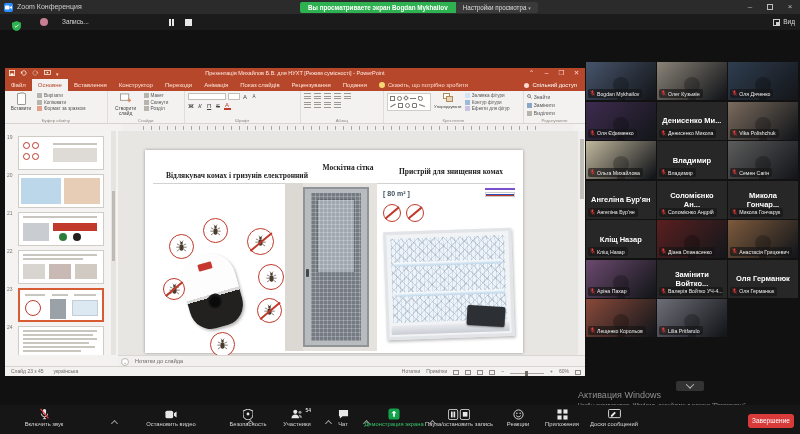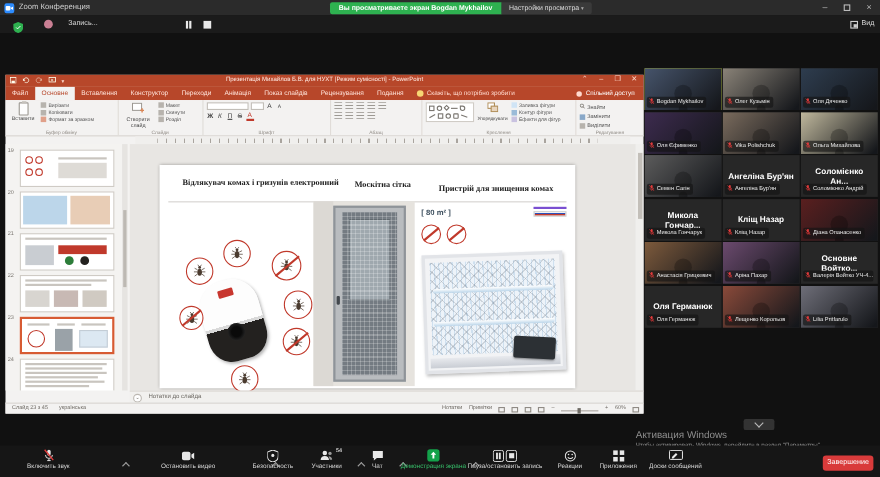--- a/index.html
+++ b/index.html
@@ -473,21 +473,21 @@
             <span class="tline" style="left:4px;top:23px;width:58px;"></span>
           </div>
         </div>
       </div>
     <div class="thumb-scroll">
         <i></i>
       </div>
 
     <div class="canvas">
       <div class="slide">
-        <div class="stitle" style="left:10px;top:12px;width:164px;">Відлякувач комах і гризунів електронний</div>
+        <div class="stitle" style="left:10px;top:22px;width:164px;">Відлякувач комах і гризунів електронний</div>
         <div class="stitle" style="left:150px;top:14px;width:106px;">Москітна сітка</div>
         <div class="stitle" style="left:238px;top:18px;width:136px;">Пристрій для знищення комах</div>
         <div class="sdivider"></div>
 
         <div class="abs" id="col1" style="left:10px;top:38px;width:132px;height:160px;">
           <div class="repeller" style="left:30px;top:66px;">
               <span class="lbl"></span>
               <span class="spk"></span>
             </div>
         <span class="nocircle" style="left: 14px; top: 46px; width: 25px; height: 25px;">
@@ -641,20 +641,31 @@
         <div class="plabel">
           <span><svg width="5" height="6" viewBox="0 0 12 14">
               <rect x="4" y="0.5" width="4" height="7" rx="2" fill="#e23b3b"></rect>
               <path d="M2 6.5a4 4 0 0 0 8 0M6 10.5v2.5" stroke="#e23b3b" stroke-width="1.3" fill="none"></path>
               <line x1="1" y1="1" x2="11" y2="13" stroke="#e23b3b" stroke-width="1.5"></line>
             </svg></span>
           <span>Оля Єфименко</span>
         </div>
       </div>
       <div class="tile">
+        <div class="bigname">Денисенко Ми...</div>
+        <div class="plabel">
+          <span><svg width="5" height="6" viewBox="0 0 12 14">
+              <rect x="4" y="0.5" width="4" height="7" rx="2" fill="#e23b3b"></rect>
+              <path d="M2 6.5a4 4 0 0 0 8 0M6 10.5v2.5" stroke="#e23b3b" stroke-width="1.3" fill="none"></path>
+              <line x1="1" y1="1" x2="11" y2="13" stroke="#e23b3b" stroke-width="1.5"></line>
+            </svg></span>
+          <span>Денисенко Микола</span>
+        </div>
+      </div>
+      <div class="tile">
         <div class="vid" style="background: linear-gradient(135deg, rgb(122, 107, 93) 0%, rgb(21, 23, 27) 95%);"></div>
         <div class="plabel">
           <span><svg width="5" height="6" viewBox="0 0 12 14">
               <rect x="4" y="0.5" width="4" height="7" rx="2" fill="#e23b3b"></rect>
               <path d="M2 6.5a4 4 0 0 0 8 0M6 10.5v2.5" stroke="#e23b3b" stroke-width="1.3" fill="none"></path>
               <line x1="1" y1="1" x2="11" y2="13" stroke="#e23b3b" stroke-width="1.5"></line>
             </svg></span>
           <span>Vika Polishchuk</span>
         </div>
       </div>
@@ -663,20 +674,31 @@
         <div class="plabel">
           <span><svg width="5" height="6" viewBox="0 0 12 14">
               <rect x="4" y="0.5" width="4" height="7" rx="2" fill="#e23b3b"></rect>
               <path d="M2 6.5a4 4 0 0 0 8 0M6 10.5v2.5" stroke="#e23b3b" stroke-width="1.3" fill="none"></path>
               <line x1="1" y1="1" x2="11" y2="13" stroke="#e23b3b" stroke-width="1.5"></line>
             </svg></span>
           <span>Ольга Михайлова</span>
         </div>
       </div>
       <div class="tile">
+        <div class="bigname">Владимир</div>
+        <div class="plabel">
+          <span><svg width="5" height="6" viewBox="0 0 12 14">
+              <rect x="4" y="0.5" width="4" height="7" rx="2" fill="#e23b3b"></rect>
+              <path d="M2 6.5a4 4 0 0 0 8 0M6 10.5v2.5" stroke="#e23b3b" stroke-width="1.3" fill="none"></path>
+              <line x1="1" y1="1" x2="11" y2="13" stroke="#e23b3b" stroke-width="1.5"></line>
+            </svg></span>
+          <span>Владимир</span>
+        </div>
+      </div>
+      <div class="tile">
         <div class="vid" style="background: linear-gradient(135deg, rgb(92, 92, 92) 0%, rgb(21, 23, 27) 95%);"></div>
         <div class="plabel">
           <span><svg width="5" height="6" viewBox="0 0 12 14">
               <rect x="4" y="0.5" width="4" height="7" rx="2" fill="#e23b3b"></rect>
               <path d="M2 6.5a4 4 0 0 0 8 0M6 10.5v2.5" stroke="#e23b3b" stroke-width="1.3" fill="none"></path>
               <line x1="1" y1="1" x2="11" y2="13" stroke="#e23b3b" stroke-width="1.5"></line>
             </svg></span>
           <span>Семен Сагін</span>
         </div>
       </div>
@@ -751,21 +773,21 @@
         <div class="plabel">
           <span><svg width="5" height="6" viewBox="0 0 12 14">
               <rect x="4" y="0.5" width="4" height="7" rx="2" fill="#e23b3b"></rect>
               <path d="M2 6.5a4 4 0 0 0 8 0M6 10.5v2.5" stroke="#e23b3b" stroke-width="1.3" fill="none"></path>
               <line x1="1" y1="1" x2="11" y2="13" stroke="#e23b3b" stroke-width="1.5"></line>
             </svg></span>
           <span>Аріна Пахар</span>
         </div>
       </div>
       <div class="tile">
-        <div class="bigname">Основне Войтко...</div>
+        <div class="bigname">Замінити Войтко...</div>
         <div class="plabel">
           <span><svg width="5" height="6" viewBox="0 0 12 14">
               <rect x="4" y="0.5" width="4" height="7" rx="2" fill="#e23b3b"></rect>
               <path d="M2 6.5a4 4 0 0 0 8 0M6 10.5v2.5" stroke="#e23b3b" stroke-width="1.3" fill="none"></path>
               <line x1="1" y1="1" x2="11" y2="13" stroke="#e23b3b" stroke-width="1.5"></line>
             </svg></span>
           <span>Валерія Войтко УЧ-4...</span>
         </div>
       </div>
       <div class="tile">

